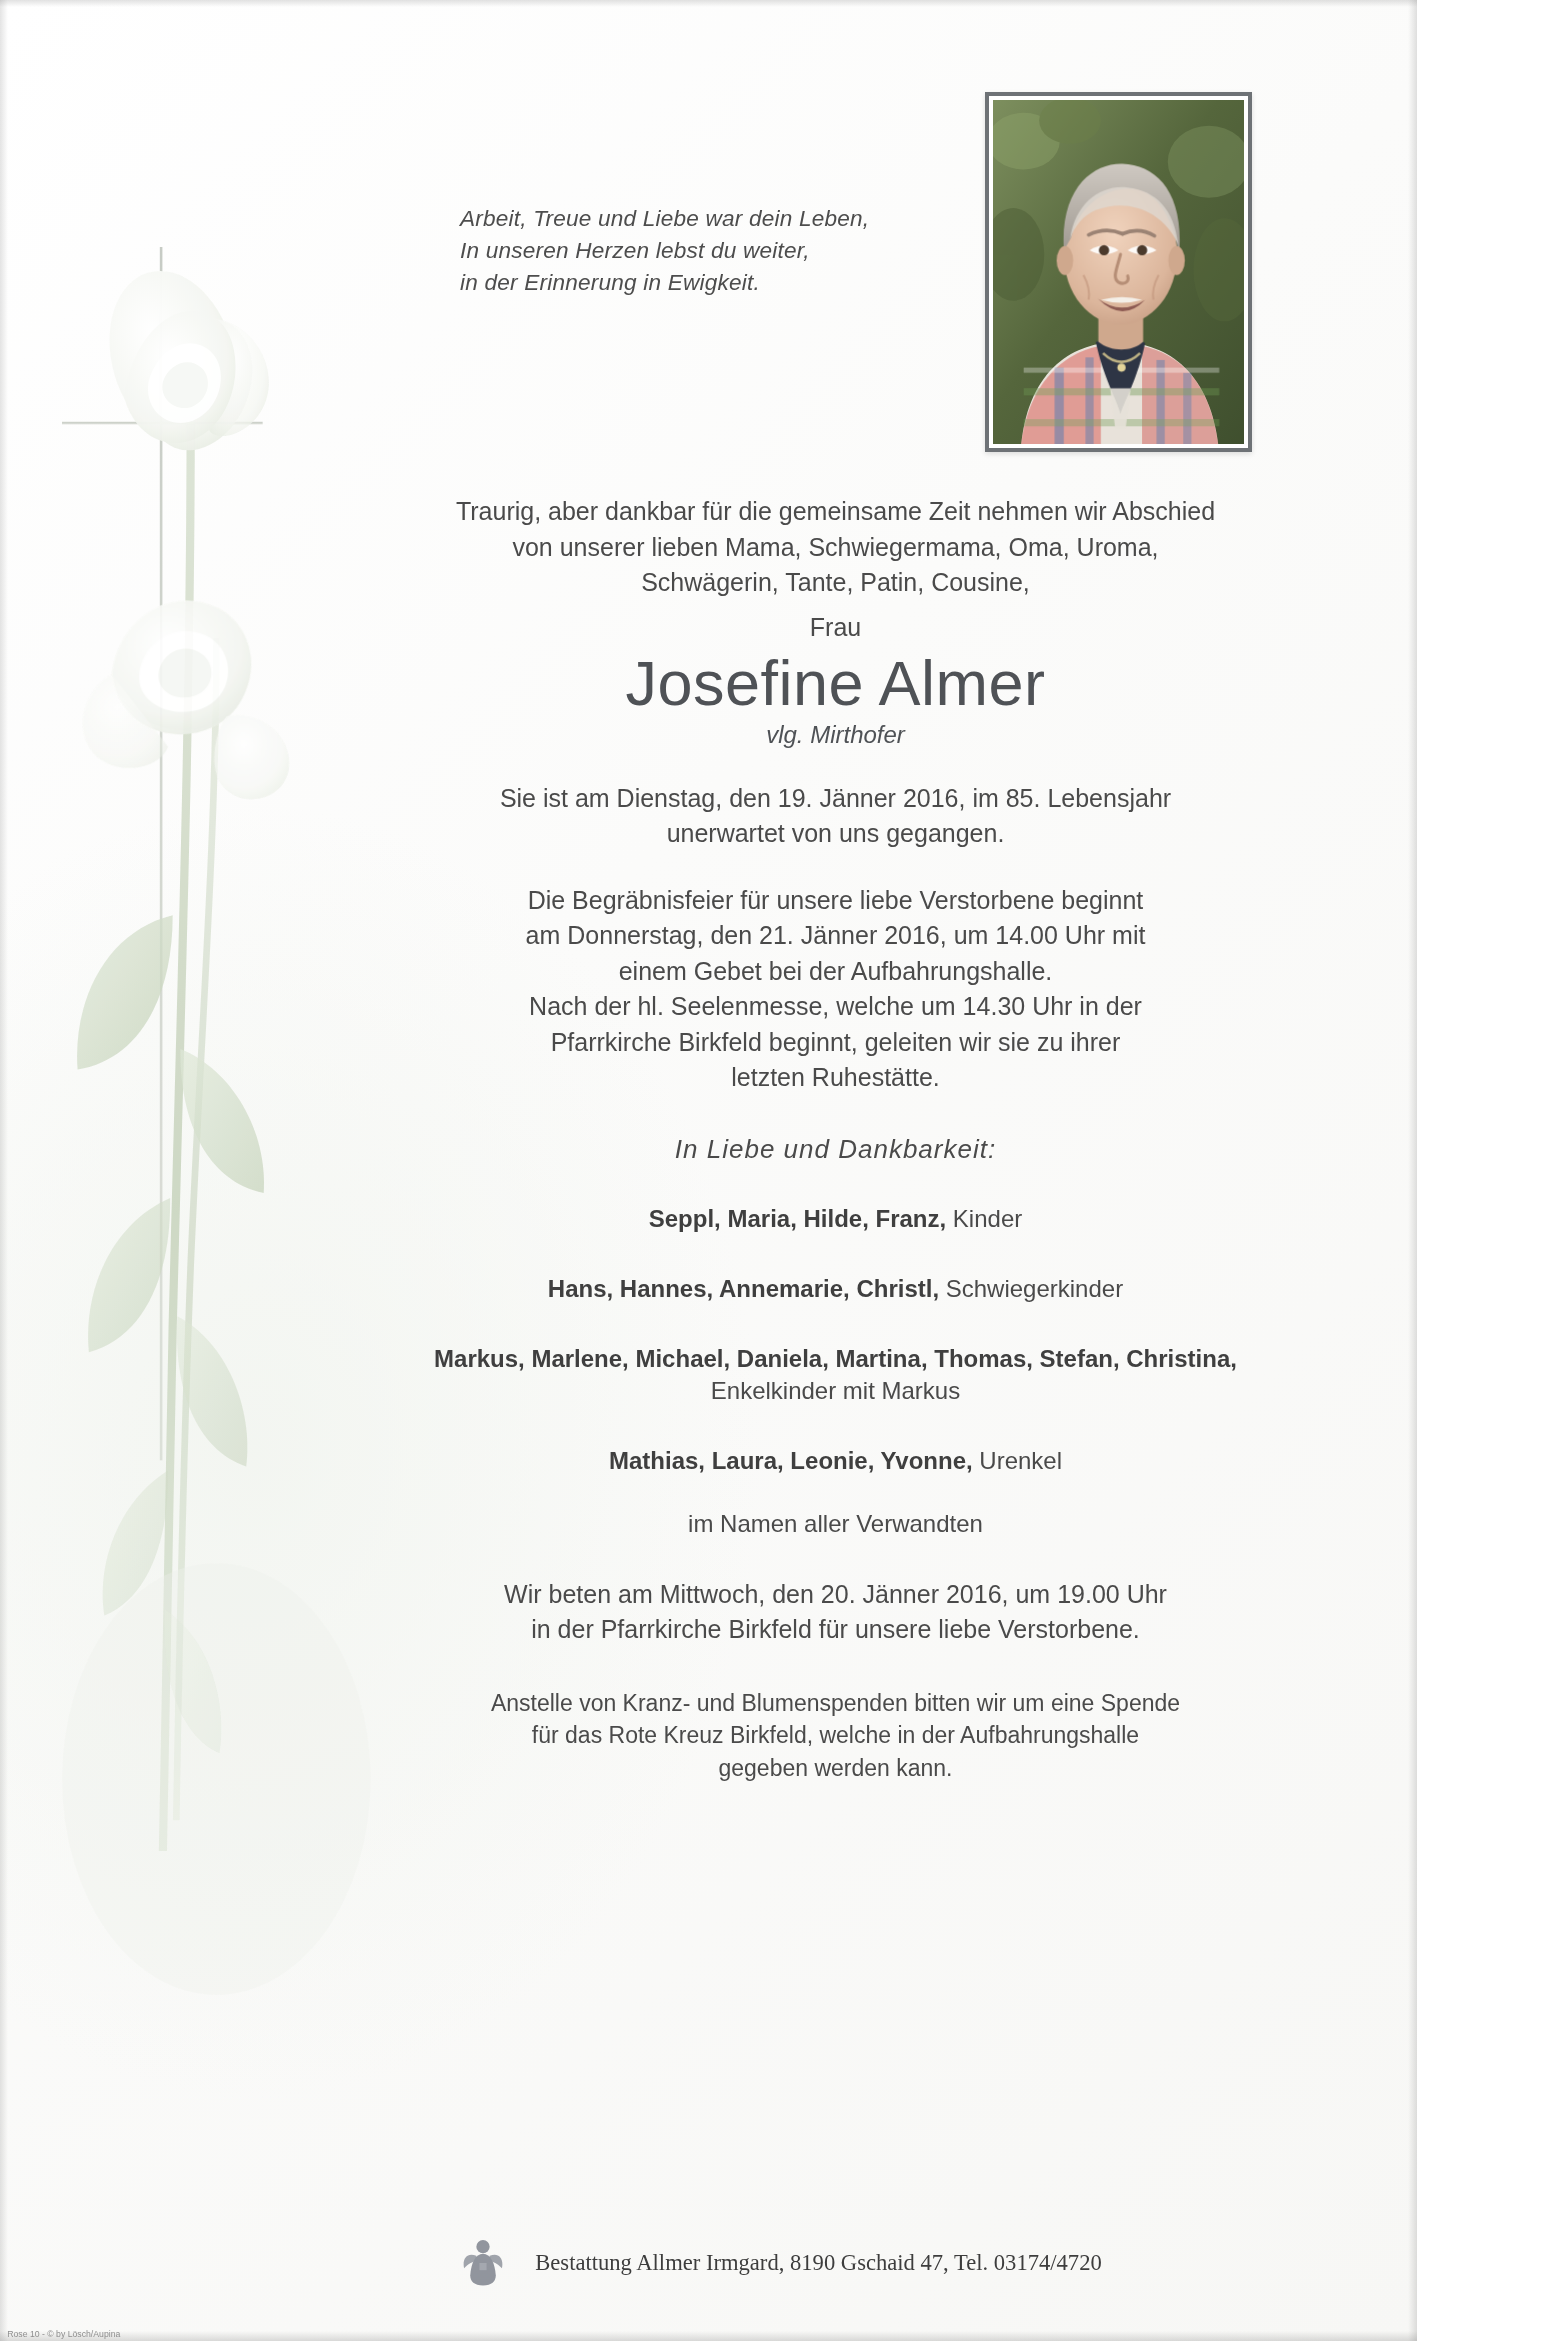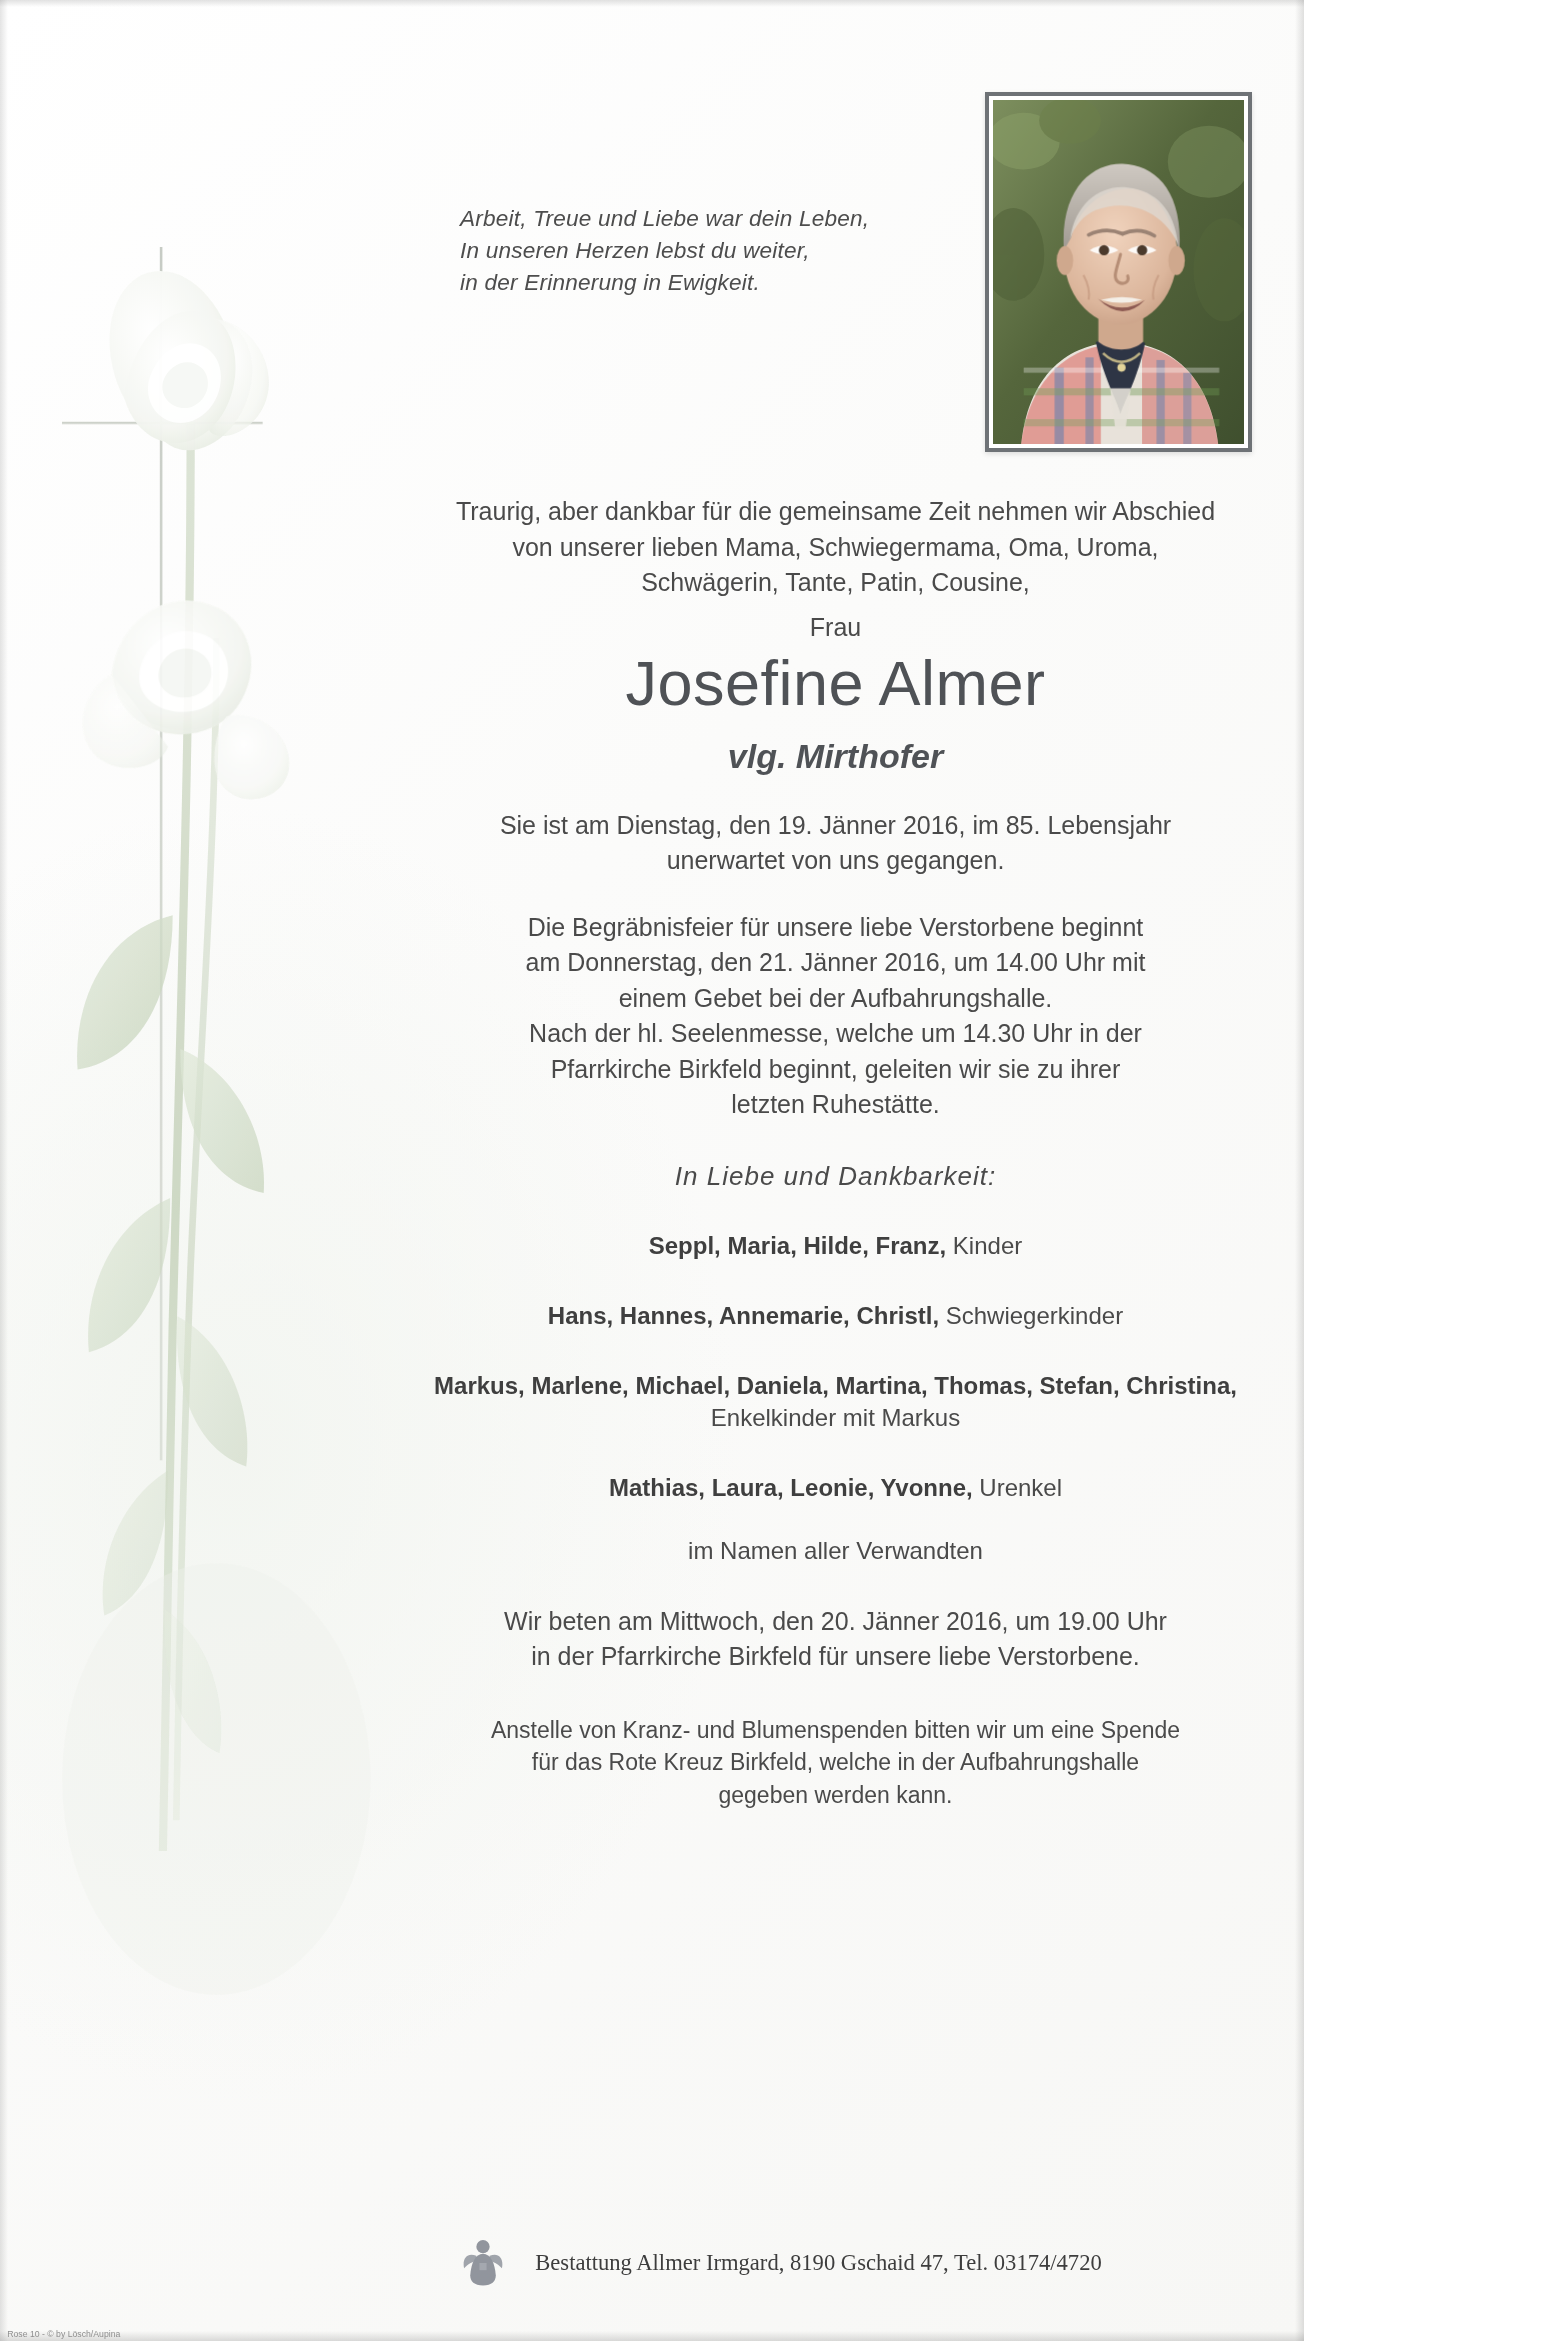--- a/index.html
+++ b/index.html
@@ -12,21 +12,21 @@
     height: 2342px;
     font-family: "Liberation Sans", sans-serif;
     color: #4a4a4a;
     position: relative;
     overflow: hidden;
   }
 
   .card {
     position: absolute;
     left: 0; top: 0;
-    width: 1304px;
+    width: 1417px;
     height: 2342px;
     background: #fdfdfc;
     background-image:
       radial-gradient(ellipse 720px 925px at 18% 62%, rgba(242,245,240,0.9) 0%, rgba(253,253,252,0) 70%),
       linear-gradient(135deg, #ffffff 0%, #fbfbfa 40%, #f7f7f5 100%);
     overflow: hidden;
   }
 
   
   .edge-top, .edge-left, .edge-right, .edge-bottom {
@@ -105,23 +105,23 @@
   .name {
     margin-top: 7.2px;
     font-size: 63px;
     font-weight: 300;
     letter-spacing: 0.5px;
     color: #4f5256;
     line-height: 1.08;
   }
 
   .vlg {
-    margin-top: 20px;
-    font-size: 34px;
-    font-weight: 700;
+    margin-top: 4px;
+    font-size: 24px;
+    font-weight: 400;
     font-style: italic;
     color: #4f5256;
   }
 
   .died {
     margin-top: 32px;
     font-size: 25px;
     line-height: 1.42;
   }
 

